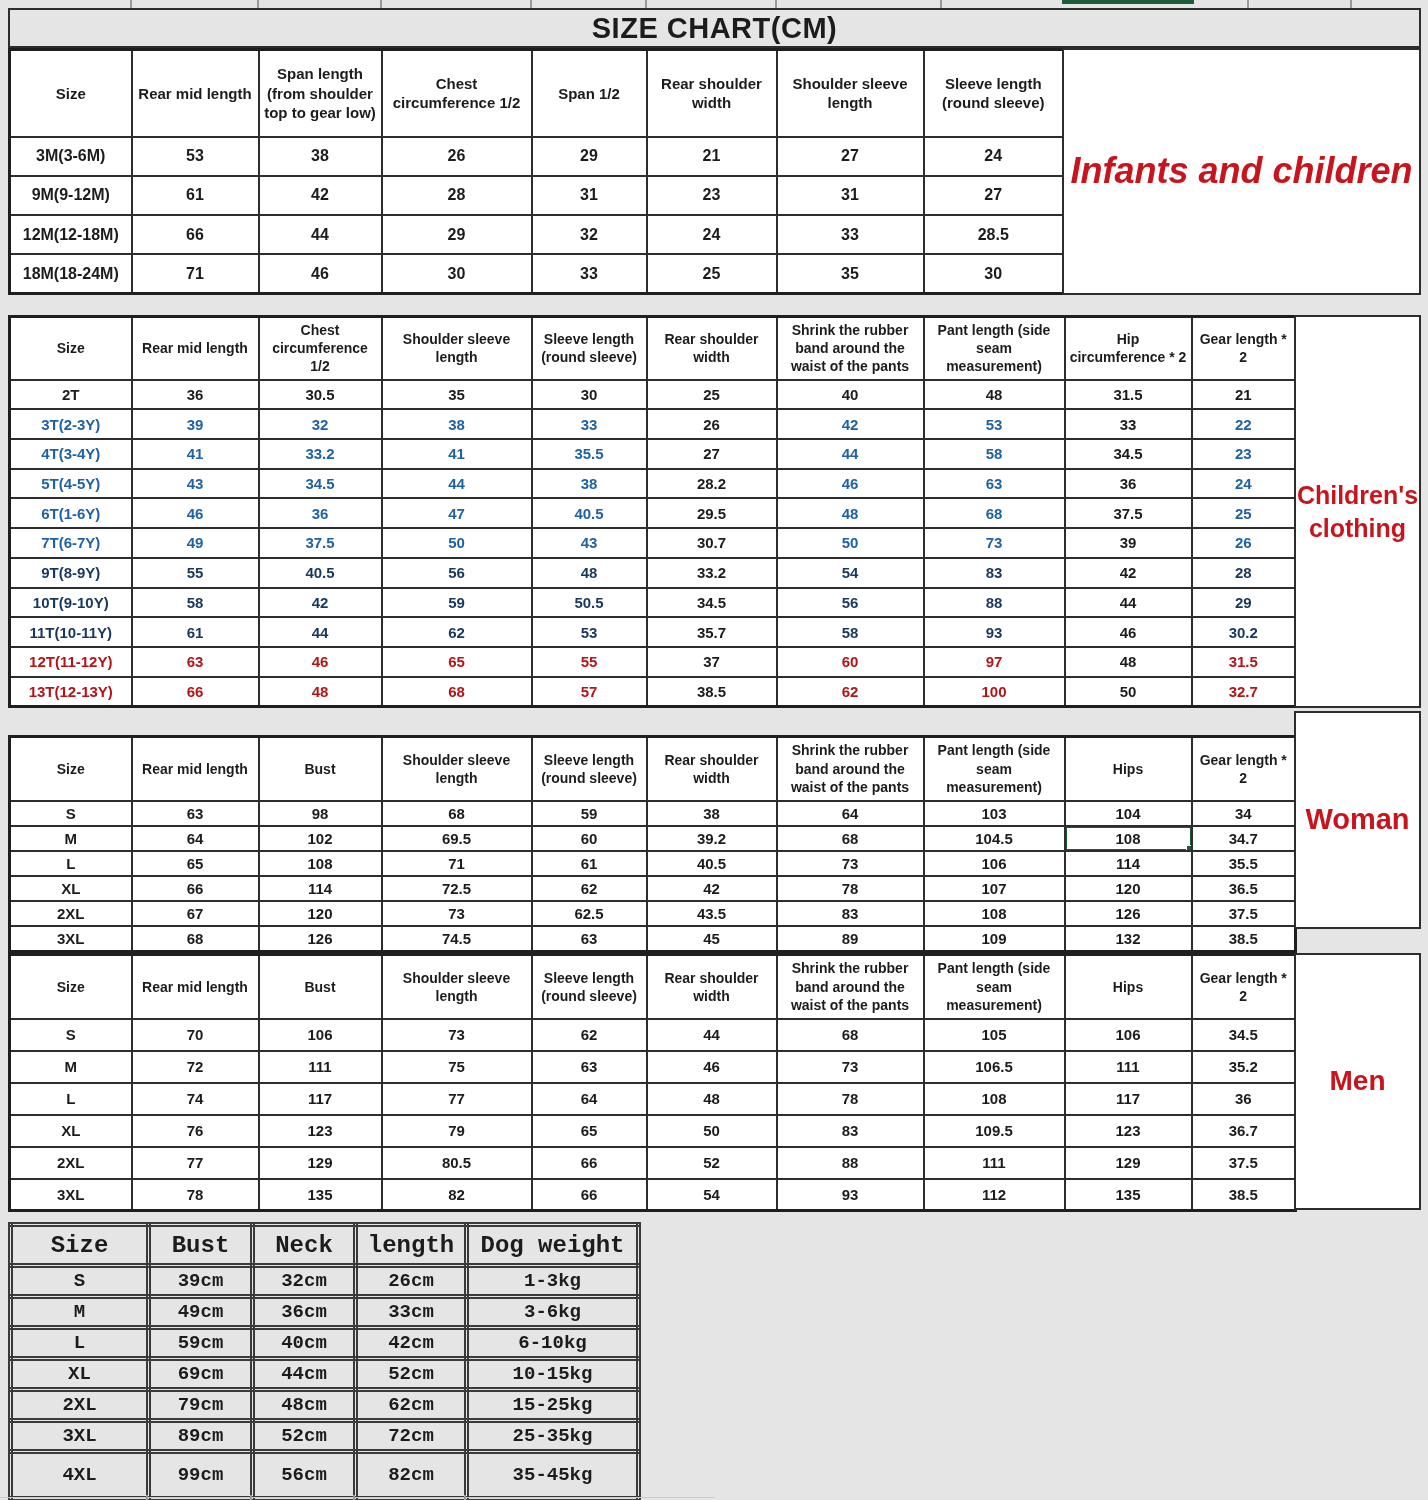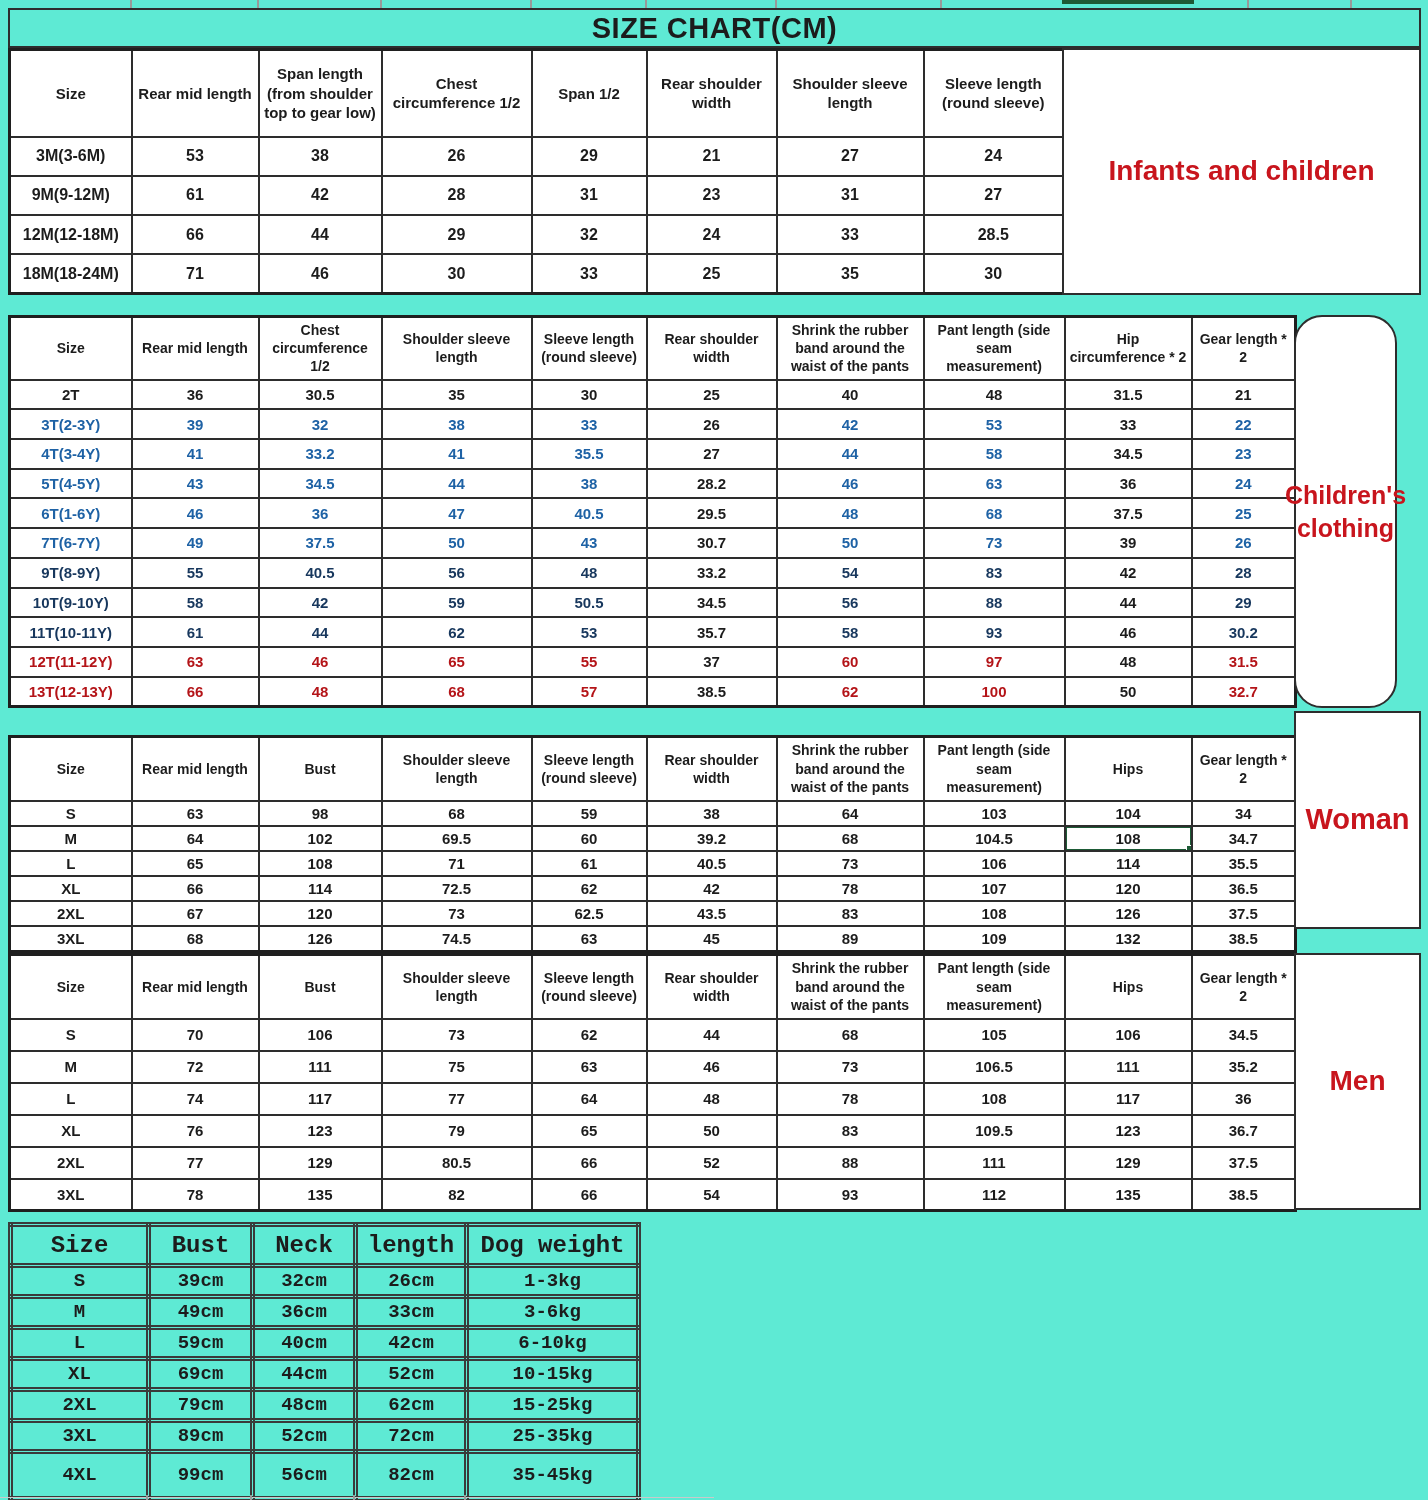--- a/index.html
+++ b/index.html
@@ -1,17 +1,17 @@
 <!DOCTYPE html>
 <html style="--red: #C8151D; --blue: #1E62A5; --navy: #17375D; --rowred: #B41418; --black: #1C1C1C; --green: #1D5B36;"><head>
 <meta charset="utf-8">
 <style>
   html, body { margin:0; padding:0; background:#ffffff; }
   #screen {
-    position:relative; width:1428px; height:1500px; background:#5eead4;
+    position:relative; width:1428px; height:1500px; background:#e5e5e5;
     font-family:"Liberation Sans", sans-serif; color:var(--black, #1c1c1c);
     overflow:hidden;
   }
 
   
   .tick   { position:absolute; top:0; width:2px; height:8px; background:#9a9a9a; }
   .tick-b { position:absolute; bottom:0; width:2px; height:5px; background:#9a9a9a; }
   .bottom-gridline { position:absolute; left:0; top:1497px; width:714px; height:1px; background:#c9c9c9; }
   .green-bar { position:absolute; left:1062px; top:0; width:132px; height:4px; background:var(--green, #1d5b36); }
 
@@ -50,22 +50,22 @@
   #t-men thead tr { height:64px; }
   #t-men tbody tr { height:32px; }
   #t-men td { font-size:15px; }
 
   
   .side-label {
     position:absolute; border:2px solid #2d2d2d; background:#fff;
     display:flex; align-items:center; justify-content:center; text-align:center;
     font-weight:bold; color:var(--red, #c8151d); line-height:1.3; padding:0 4px; box-sizing:border-box;
   }
-  #lbl-infants  { left:1062px; top:48px;  width:359px; height:247px; font-size:28px; }
-  #lbl-children { left:1294px; top:315px; width:103px; height:393px; font-size:25px;border-radius:28px; }
+  #lbl-infants  { left:1062px; top:48px;  width:359px; height:247px; font-size:36px;font-style:italic; }
+  #lbl-children { left:1294px; top:315px; width:127px; height:393px; font-size:25px; }
   #lbl-woman    { left:1294px; top:711px; width:127px; height:218px; font-size:29px; }
   #lbl-men      { left:1294px; top:953px; width:127px; height:257px; font-size:28px; }
 
   
   .ck { color:var(--black, #1c1c1c); }
   .cb { color:var(--blue, #1e62a5); }
   .cn { color:var(--navy, #17375d); }
   .cr { color:var(--rowred, #b41418); }
 
   

